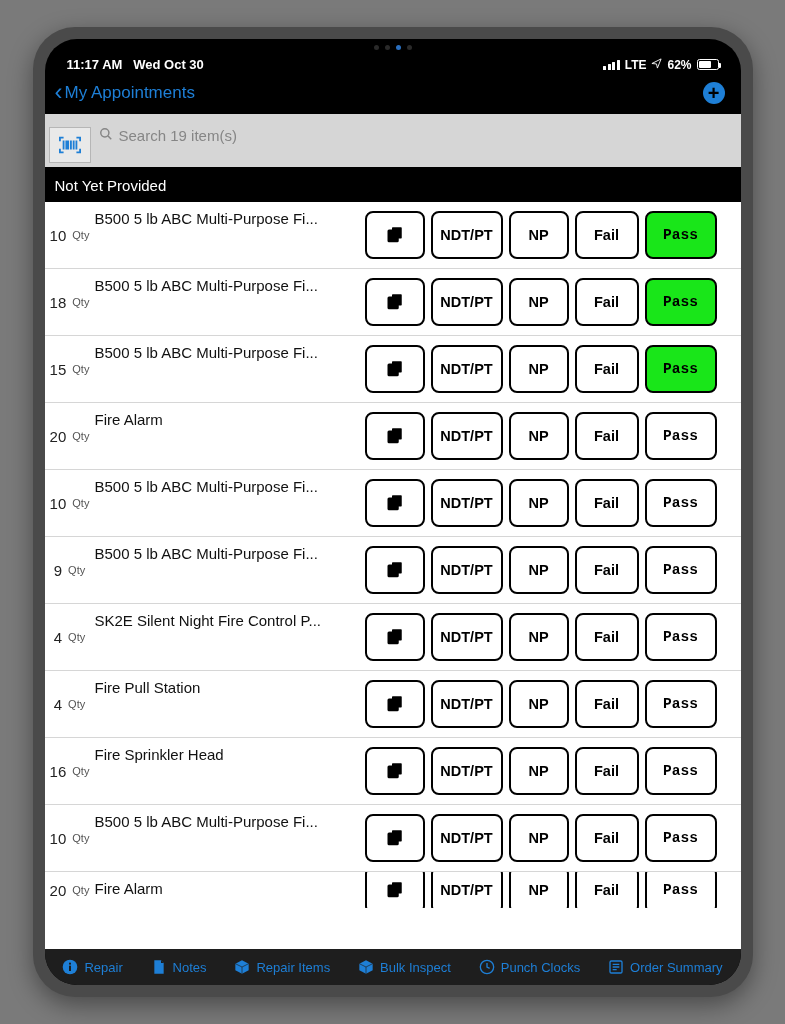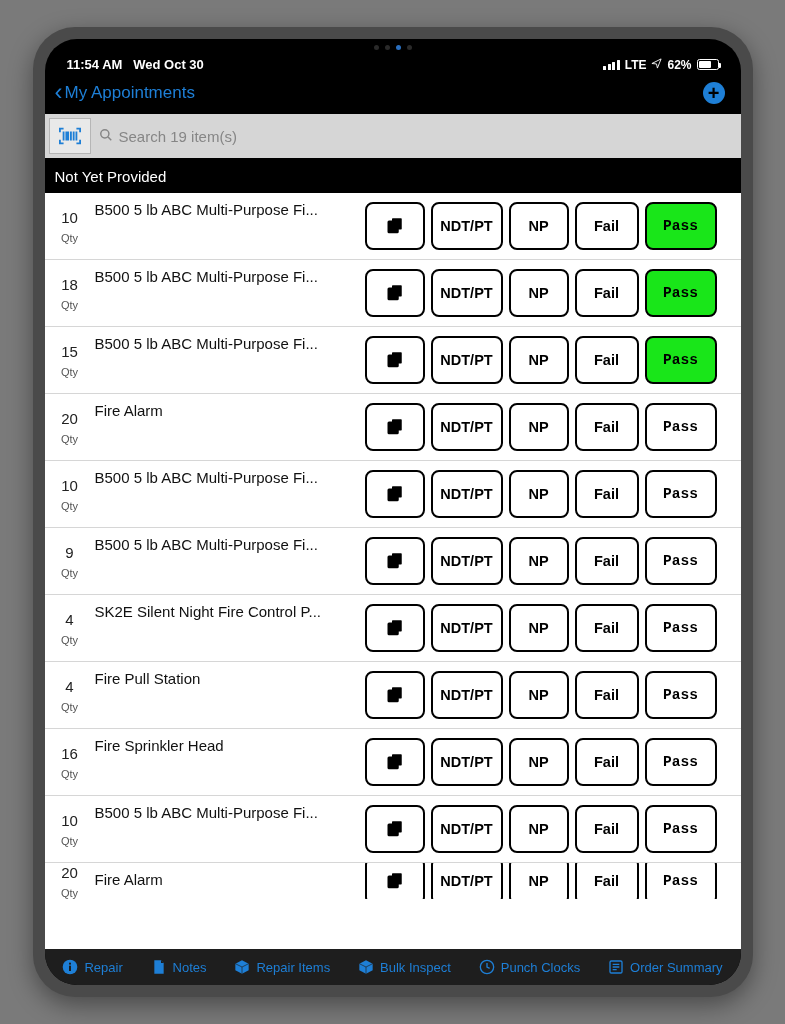--- a/index.html
+++ b/index.html
@@ -72,22 +72,22 @@
   .add-btn {
     width: 22px; height:22px; border-radius:50%; background:#1e7fd6; color:#000;
     font-size:20px; font-weight:700; display:flex; align-items:center; justify-content:center; cursor:pointer;
     line-height:0;
   }
   .location-row { display:flex; align-items:center; gap:12px; padding: 0 16px 12px 18px; color:#fff; }
   .pin-icon svg { width: 22px; height: 28px; fill:#1e9ee0; }
   .location-title { font-size: 18px; font-weight:700; }
   .search-row {
     background:#d6d6d6;
-    display:flex; align-items:center;
-    padding: 4px 10px 4px 4px;
+    display:flex; align-items:flex-start;
+    padding: 13px 10px 4px 4px;
     gap: 8px;
   }
   .barcode-btn {
     width: 42px; height: 36px; background:#e9e9e9;
     border:1px solid #b6b6b6;
     display:flex; align-items:center; justify-content:center;
     cursor:pointer;
   }
   .barcode-btn svg { width:22px; height:18px; stroke:#1e7fd6; fill:none; stroke-width:2; }
   .search-input {
@@ -106,21 +106,21 @@
     overflow: hidden;
   }
   .row {
     display:flex;
     border-bottom: 1px solid #d6d6d6;
     height: 67px;
   }
   .row.last-partial { border-bottom:none; height: 36px; overflow:hidden; }
   .qty-col {
     width: 50px;
-    display:flex; flex-direction:column; align-items:center; justify-content:center;
+    display:flex; flex-direction:row; align-items:center; justify-content:center;
     font-size:13px; color:#222;
     gap: 6px;
   }
   .qty-num { font-size:15px; }
   .qty-lbl { font-size:11px; color:#555; }
   .name-col {
     width: 270px;
     padding: 8px 4px 0 0;
     font-size:15px; color:#111;
     white-space: nowrap; overflow:hidden; text-overflow:ellipsis;
@@ -164,21 +164,21 @@
   <div class="tablet-inner">
     <div class="camera-bar">
       <span class="cam-dot"></span>
         <span class="cam-dot"></span>
         <span class="cam-dot blue"></span>
         <span class="cam-dot"></span>
     </div>
 
     <div class="status-bar">
       <div>
-        <span>11:54 AM</span>
+        <span>11:17 AM</span>
         &nbsp;&nbsp;<span>Wed Oct 30</span>
       </div>
       <div class="status-right">
         <span class="signal-bars">
             <span></span>
             <span></span>
             <span></span>
             <span></span>
           </span>
         <span>LTE</span>

